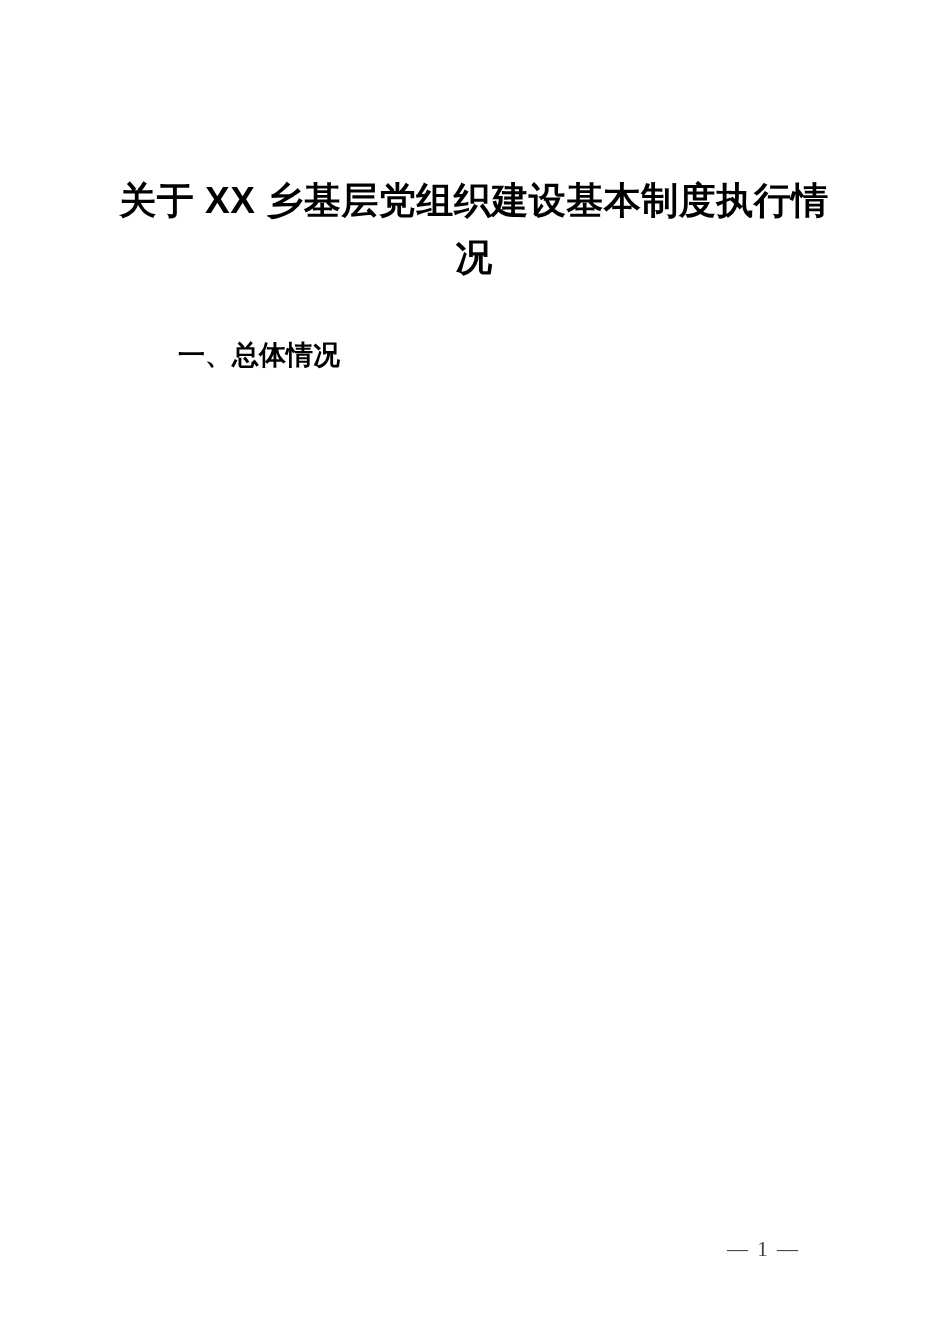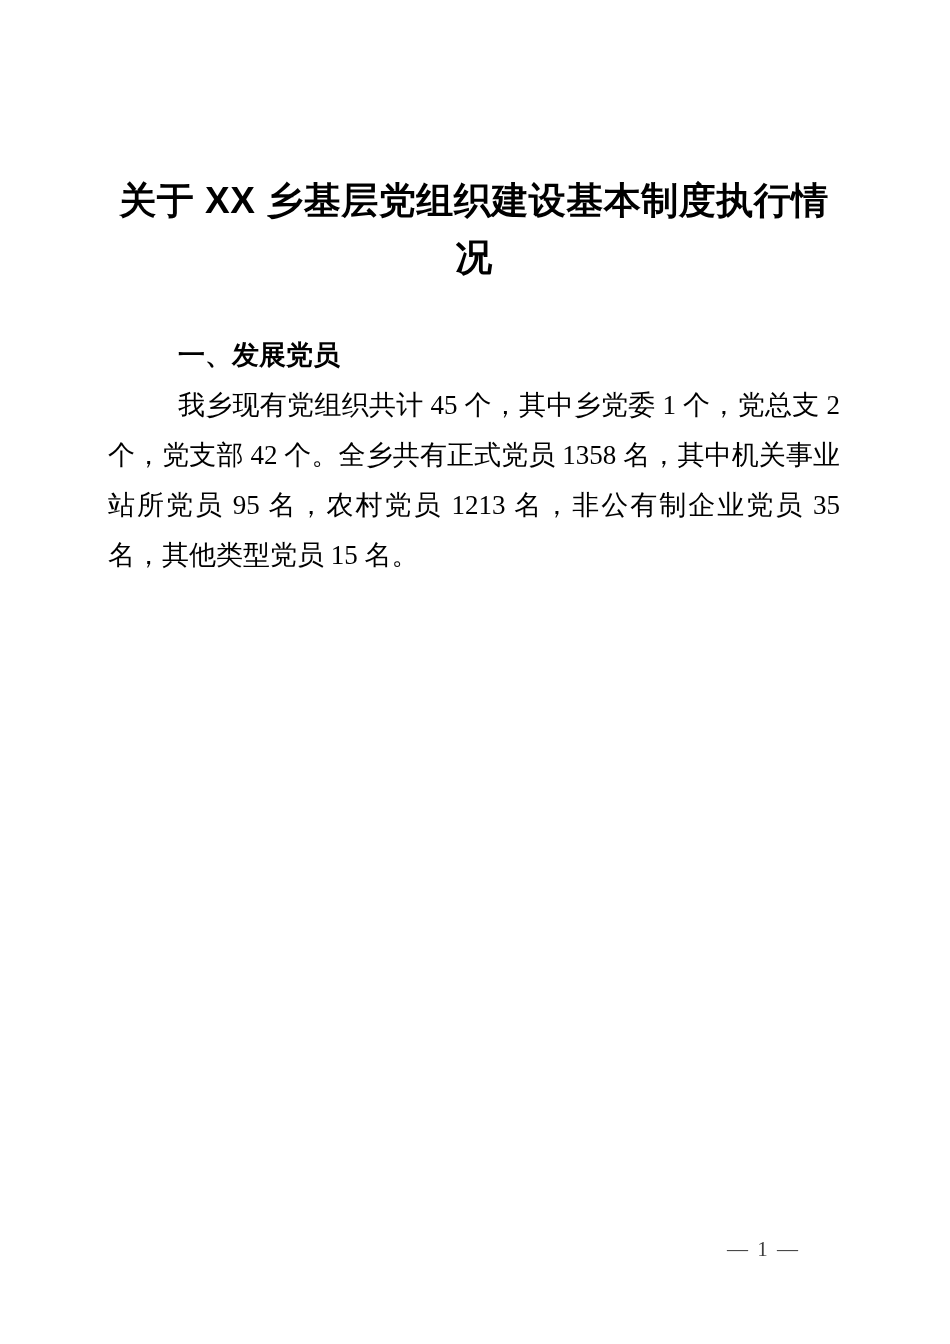--- a/index.html
+++ b/index.html
@@ -65,23 +65,22 @@
 <body>
 
 <div class="page">
 
   <h1 class="doc-title">
     <span class="title-line">关于 XX 乡基层党组织建设基本制度执行情况</span>
   </h1>
 
   <div class="doc-body">
 
-    <h2 class="section-heading">一、发展党员</h2>
+    <h2 class="section-heading">一、总体情况</h2>
 
-    <p class="body-para">我乡现有党组织共计 45 个，其中乡党委 1 个，党总支 2 个，党支部 42 个。全乡共有正式党员 1358 名，其中机关事业站所党员 95 名，农村党员 1213 名，非公有制企业党员 35 名，其他类型党员 15 名。</p>
 
   </div>
 
   <div class="page-footer">
     <span>— 1 —</span>
   </div>
 
 </div>
 
 </body></html>

